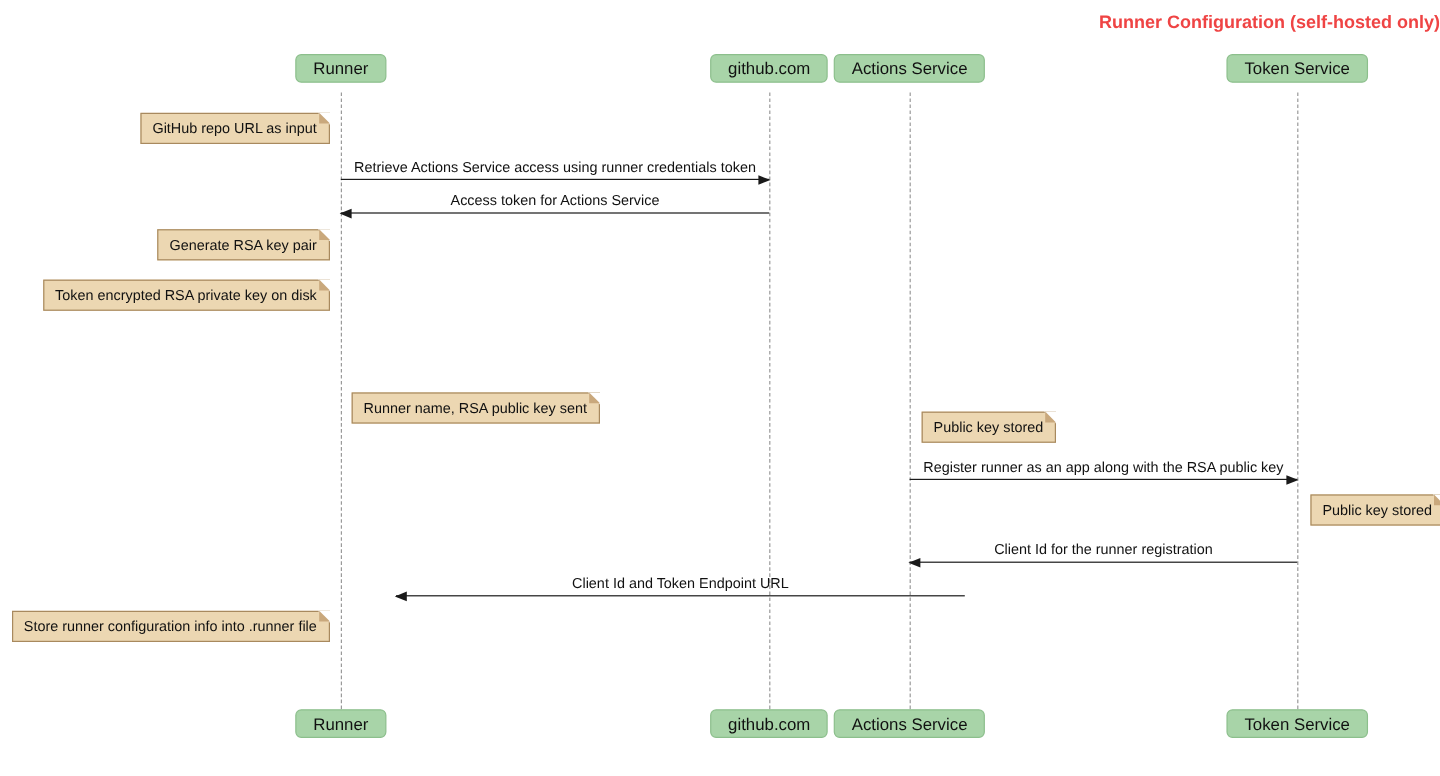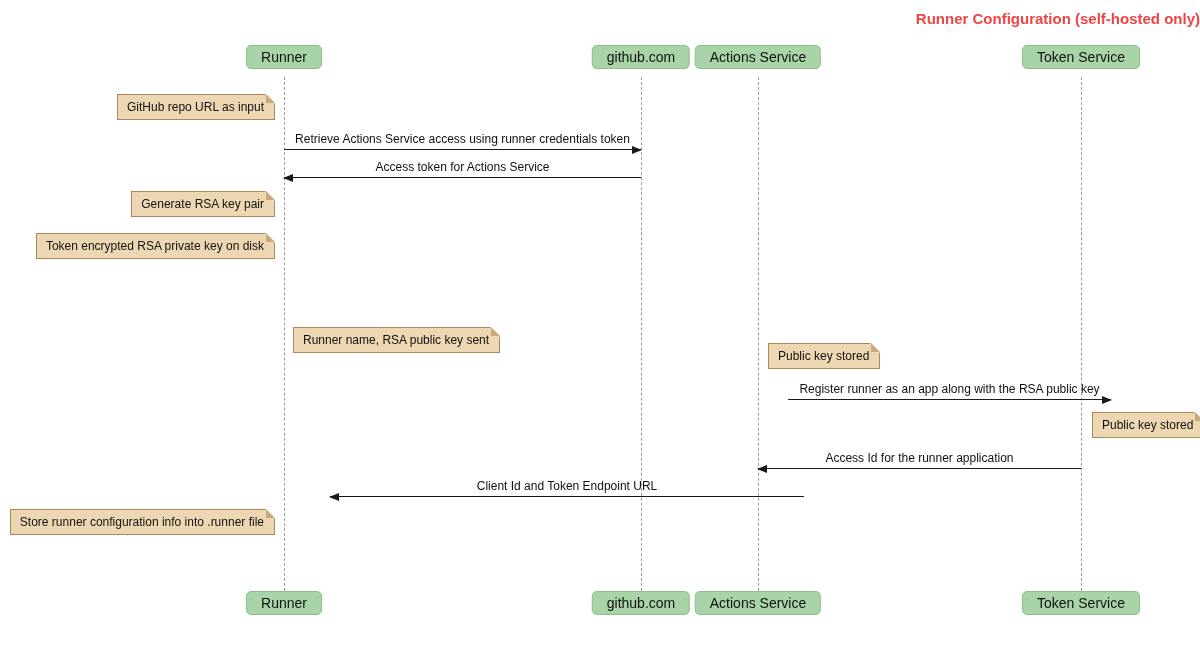--- a/index.html
+++ b/index.html
@@ -128,29 +128,29 @@
   </div>
 
   <div class="msg" style="left:284px; top:160px; width:357px;">
     <div class="msg-label">Access token for Actions Service</div>
     <div class="msg-line">
       <span class="arrowhead left"></span>
     </div>
   </div>
 
 
-  <div class="msg" style="left:758px; top:382px; width:323px;margin-left:30px;">
+  <div class="msg" style="left:758px; top:382px; width:323px;">
     <div class="msg-label">Register runner as an app along with the RSA public key</div>
     <div class="msg-line">
       <span class="arrowhead right"></span>
     </div>
   </div>
 
   <div class="msg" style="left:758px; top:451px; width:323px;">
-    <div class="msg-label">Access Id for the runner application</div>
+    <div class="msg-label">Client Id for the runner registration</div>
     <div class="msg-line">
       <span class="arrowhead left"></span>
     </div>
   </div>
 
   <div class="msg" style="left:284px; top:479px; width:474px;padding-left:46px;">
     <div class="msg-label">Client Id and Token Endpoint URL</div>
     <div class="msg-line">
       <span class="arrowhead left"></span>
     </div>

